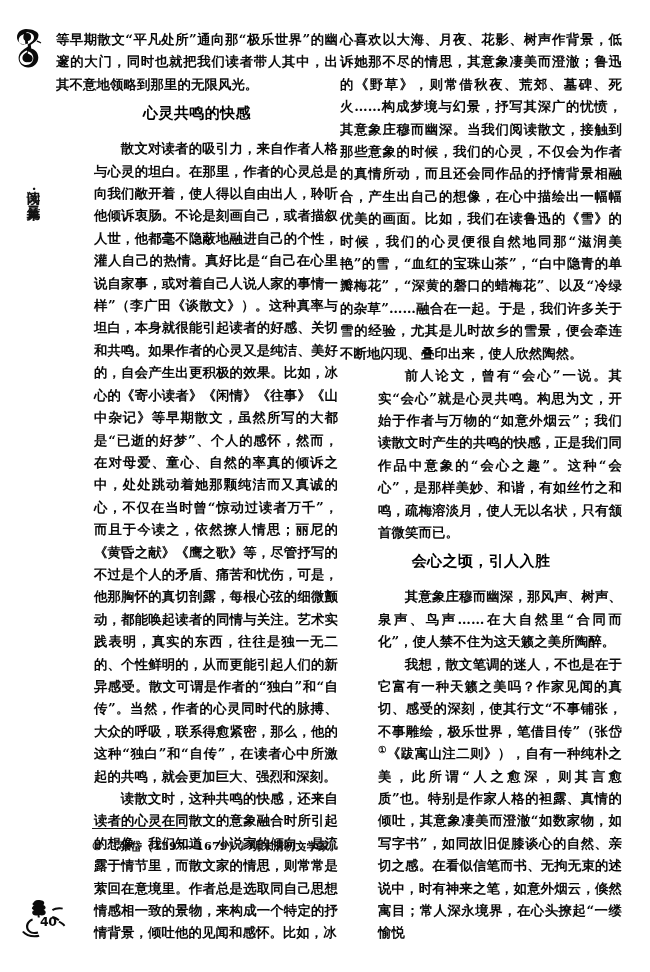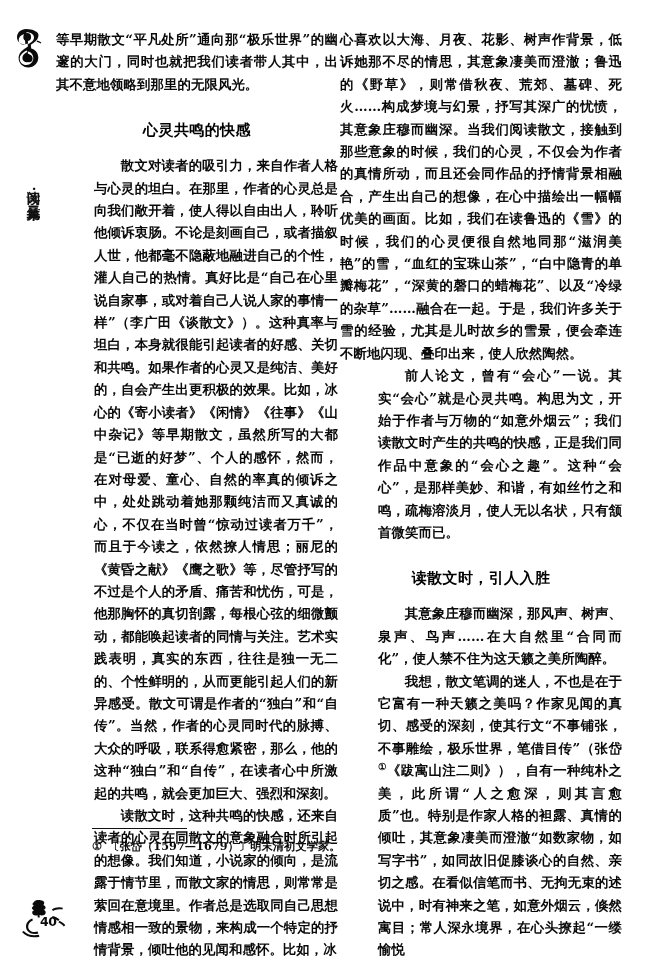--- a/index.html
+++ b/index.html
@@ -113,21 +113,21 @@
   .para.indent { text-indent: 26.8px; margin-left: 38px; }
 
   .heading {
     font-size: 15px;
     line-height: 22px;
     font-weight: 700;
     text-align: center;
     color: #000;
     font-family: "DejaVu Sans", "Liberation Sans", sans-serif;
     letter-spacing: 0.4px;
-    margin: 24px 0 13px 0;
+    margin: 7px 0 13px 0;
   }
 
   .fn-sup {
     font-size: 9.5px;
     vertical-align: super;
     line-height: 0;
   }
 
   
   .footnote-zone {
@@ -199,21 +199,21 @@
 
       <p class="para indent">读散文时，这种共鸣的快感，还来自读者的心灵在同散文的意象融合时所引起的想像。我们知道，小说家的倾向，是流露于情节里，而散文家的情思，则常常是萦回在意境里。作者总是选取同自己思想情感相一致的景物，来构成一个特定的抒情背景，倾吐他的见闻和感怀。比如，冰</p>
     </div>
 
     <div class="col col-right">
 
       <p class="para">心喜欢以大海、月夜、花影、树声作背景，低诉她那不尽的情思，其意象凄美而澄澈；鲁迅的《野草》，则常借秋夜、荒郊、墓碑、死火……构成梦境与幻景，抒写其深广的忧愤，其意象庄穆而幽深。当我们阅读散文，接触到那些意象的时候，我们的心灵，不仅会为作者的真情所动，而且还会同作品的抒情背景相融合，产生出自己的想像，在心中描绘出一幅幅优美的画面。比如，我们在读鲁迅的《雪》的时候，我们的心灵便很自然地同那“滋润美艳”的雪，“血红的宝珠山茶”，“白中隐青的单瓣梅花”，“深黄的磬口的蜡梅花”、以及“冷绿的杂草”……融合在一起。于是，我们许多关于雪的经验，尤其是儿时故乡的雪景，便会牵连不断地闪现、叠印出来，使人欣然陶然。</p>
 
       <p class="para indent">前人论文，曾有“会心”一说。其实“会心”就是心灵共鸣。构思为文，开始于作者与万物的“如意外烟云”；我们读散文时产生的共鸣的快感，正是我们同作品中意象的“会心之趣”。这种“会心”，是那样美妙、和谐，有如丝竹之和鸣，疏梅溶淡月，使人无以名状，只有颔首微笑而已。</p>
 
-      <h2 class="heading">读散文时，引人入胜</h2>
+      <h2 class="heading">会心之顷，引人入胜</h2>
 
       <p class="para indent">其意象庄穆而幽深，那风声、树声、泉声、鸟声……在大自然里“合同而化”，使人禁不住为这天籁之美所陶醉。</p>
 
       <p class="para indent"><span>我想，散文笔调的迷人，不也是在于它富有一种天籁之美吗？作家见闻的真切、感受的深刻，使其行文“不事铺张，不事雕绘，极乐世界，笔借目传”（张岱</span><span class="fn-sup">①</span><span>《跋寓山注二则》），自有一种纯朴之美，此所谓“人之愈深，则其言愈质”也。特别是作家人格的袒露、真情的倾吐，其意象凄美而澄澈“如数家物，如写字书”，如同故旧促膝谈心的自然、亲切之感。在看似信笔而书、无拘无束的述说中，时有神来之笔，如意外烟云，倏然寓目；常人深永境界，在心头撩起“一缕愉悦</span></p>
     </div>
   </div>
 
   <div class="footnote-zone">
     <div class="footnote-rule"></div>
     <div class="footnote-line"><span class="fn-marker">①</span><span>〔张岱（1597—1679）〕明末清初文学家。</span></div>

